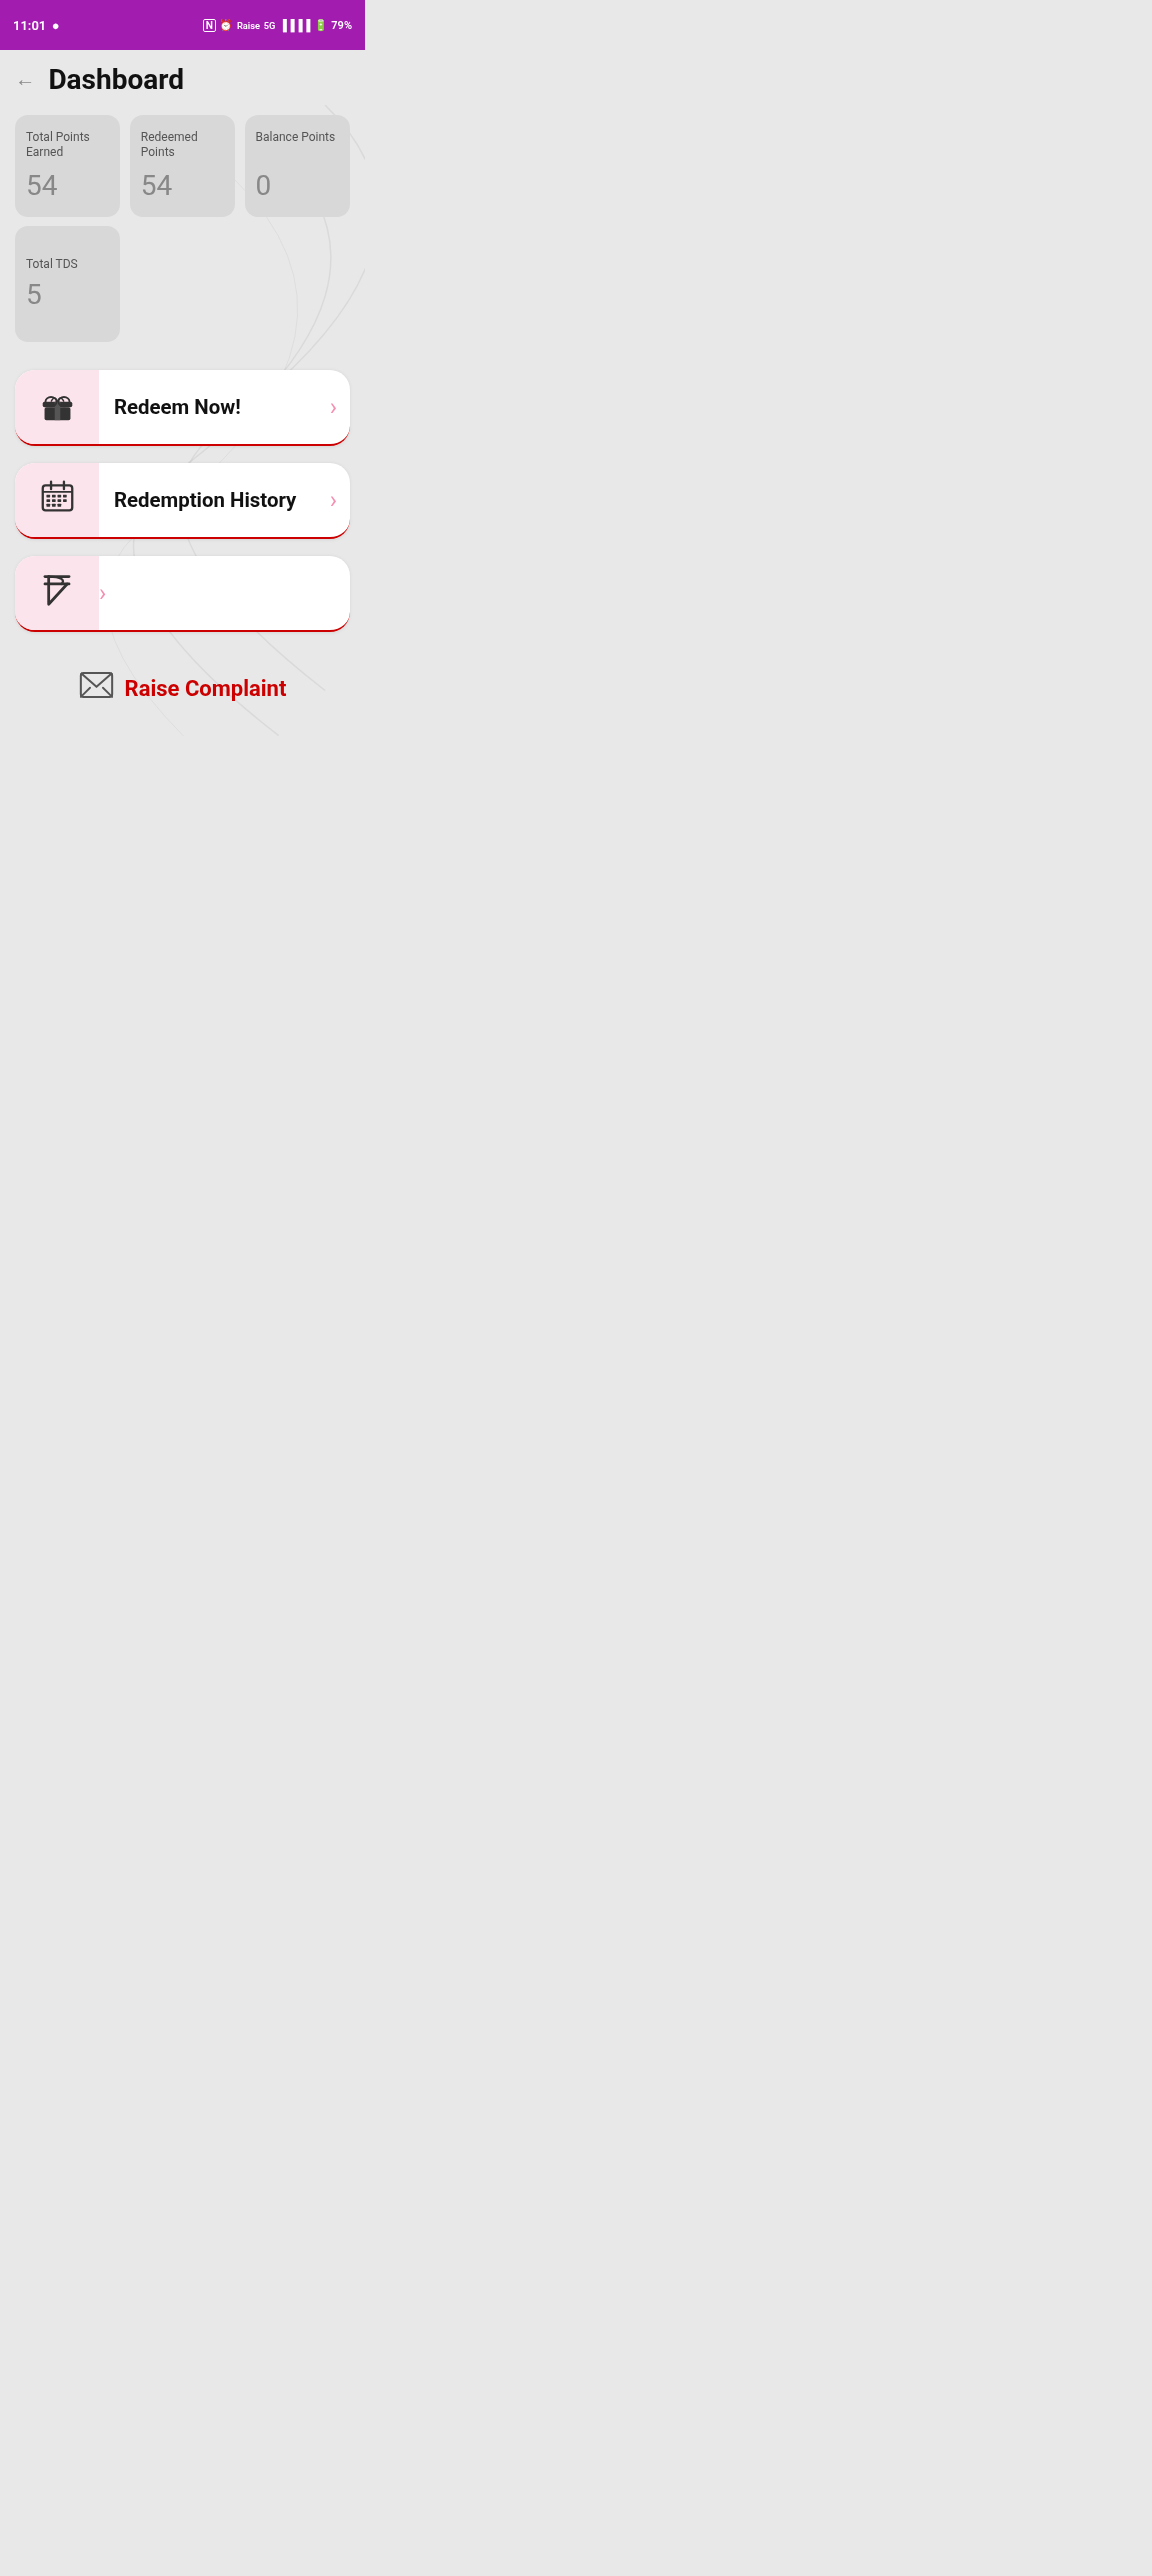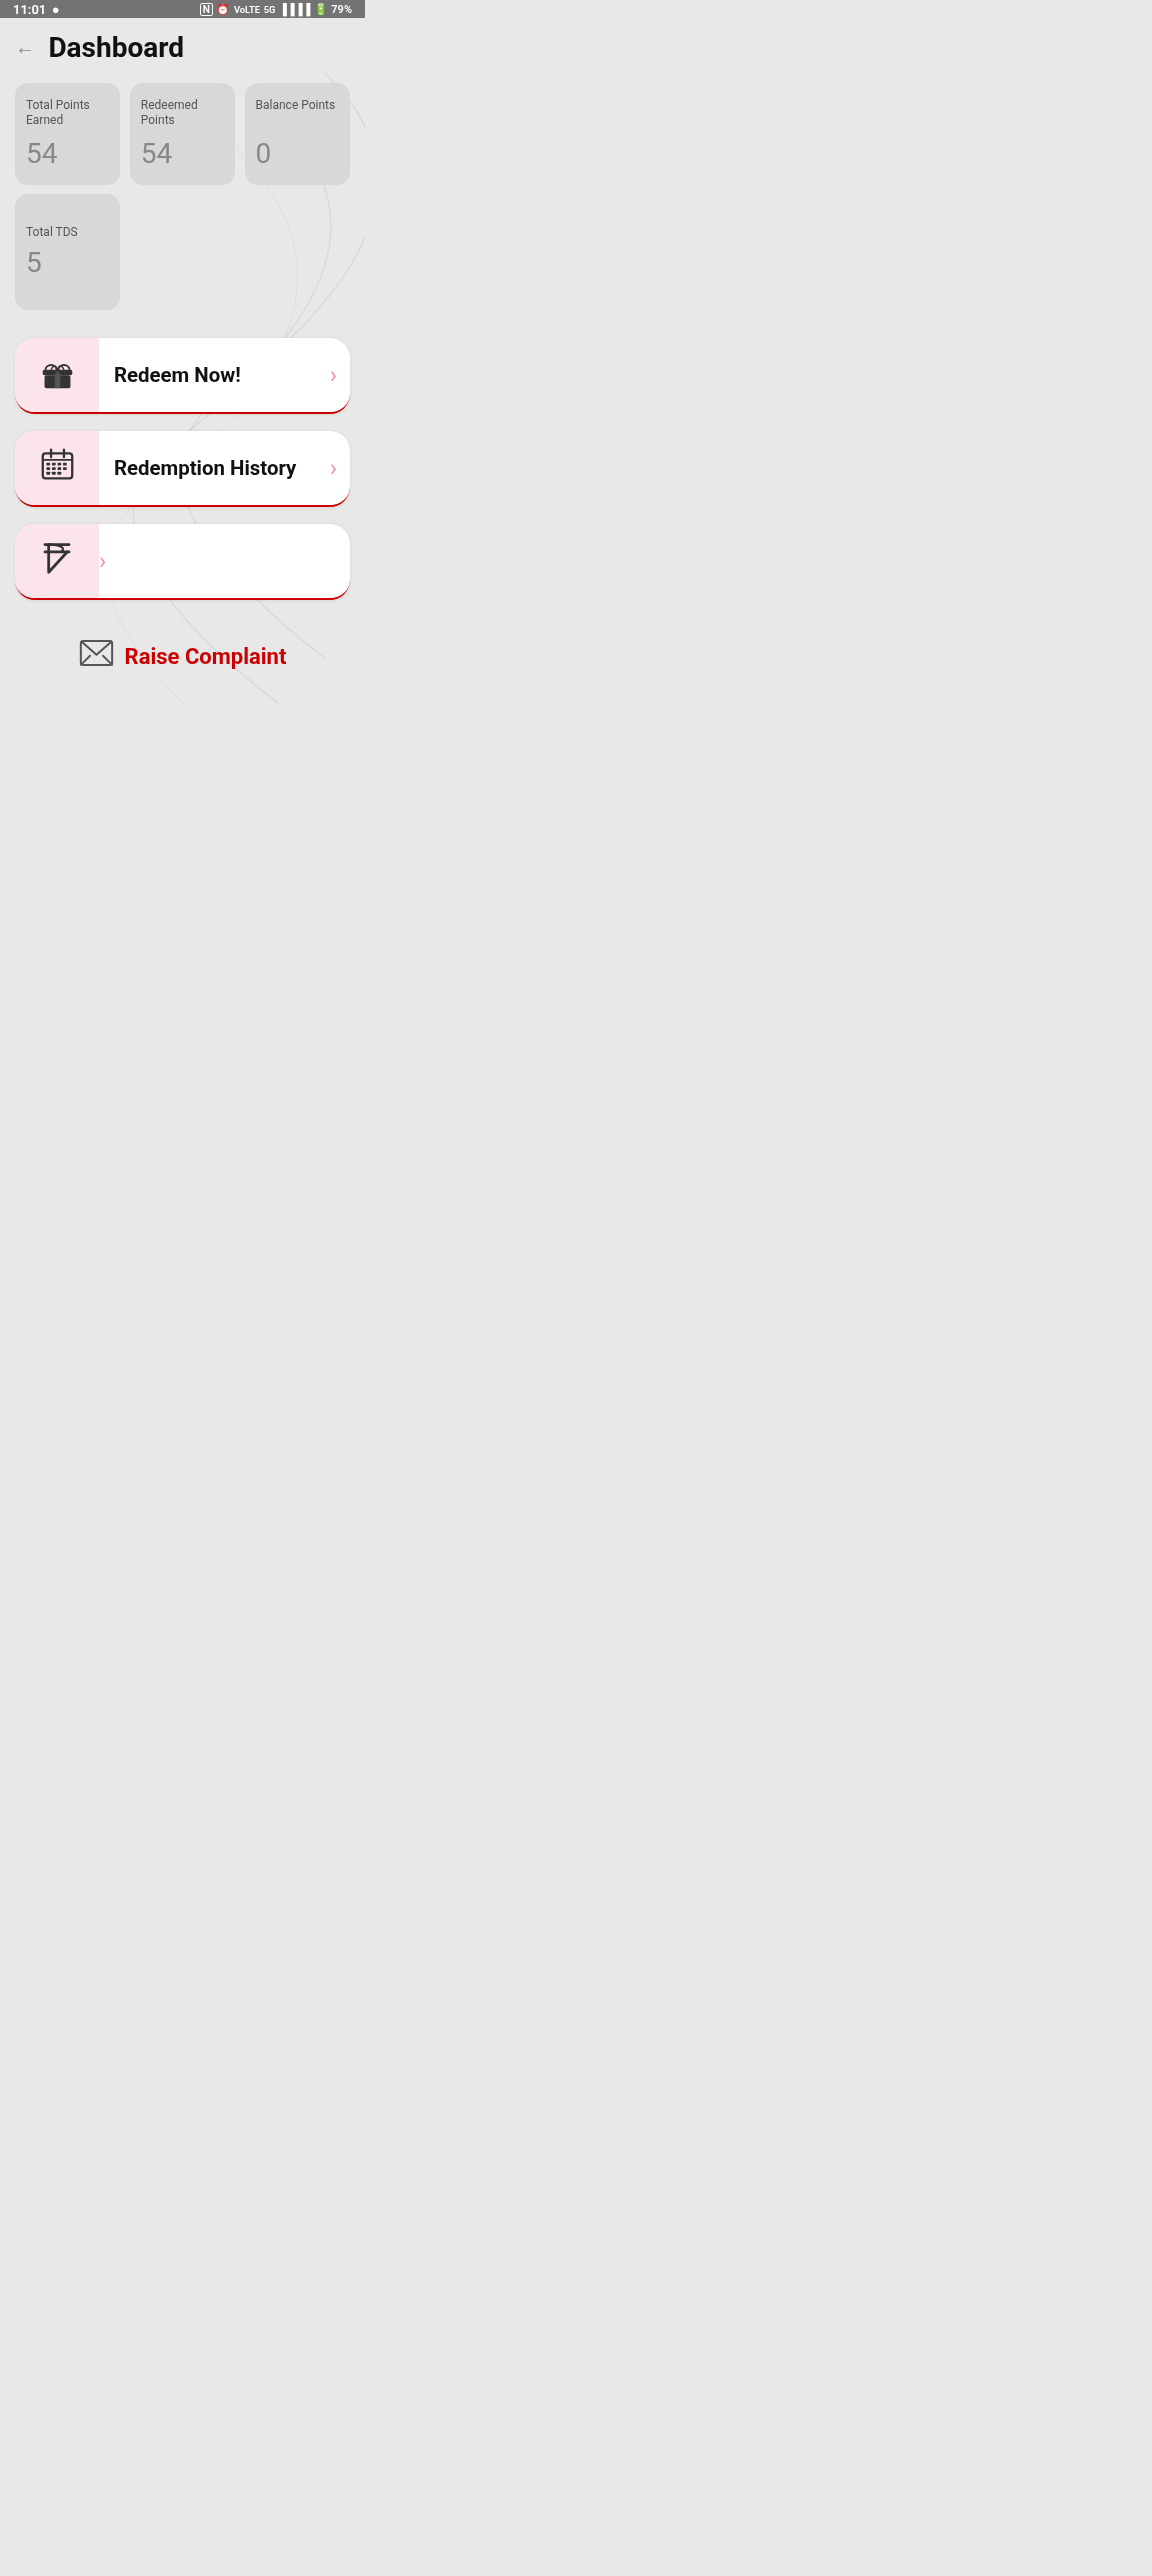--- a/index.html
+++ b/index.html
@@ -8,23 +8,23 @@
     body {
       width: 365px;
       min-height: 792px;
       background: #e8e8e8;
       font-family: 'Roboto', Arial, sans-serif;
       overflow-x: hidden;
     }
 
     
     .status-bar {
-      background: #737373;
+      background: #a21caf;
       color: #fff;
-      height: 18px;
+      height: 50px;
       display: flex;
       align-items: center;
       justify-content: space-between;
       padding: 0 13px;
       font-size: 13px;
       font-weight: 600;
     }
     .status-left { display: flex; align-items: center; gap: 5.6px; }
     .status-right { display: flex; align-items: center; gap: 3.7px; font-size: 11px; }
 
@@ -211,21 +211,21 @@
 <body>
 
 <div class="status-bar">
   <div class="status-left">
     <span>11:01</span>
     <span>●</span>
   </div>
   <div class="status-right">
     <span style="font-size:10.2px; border:0.9px solid #fff; padding:0 1.9px; border-radius:1.9px;">N</span>
     <span>⏰</span>
-    <span style="font-size:9.3px;">VoLTE</span>
+    <span style="font-size:9.3px;">Raise</span>
     <span style="font-size:9.3px;">5G</span>
     <span>▐▐▐▐</span>
     <span>🔋</span>
     <span>79%</span>
   </div>
 </div>
 
 <div class="header">
   <span class="back-arrow">←</span>
   <span class="header-title">Dashboard</span>

